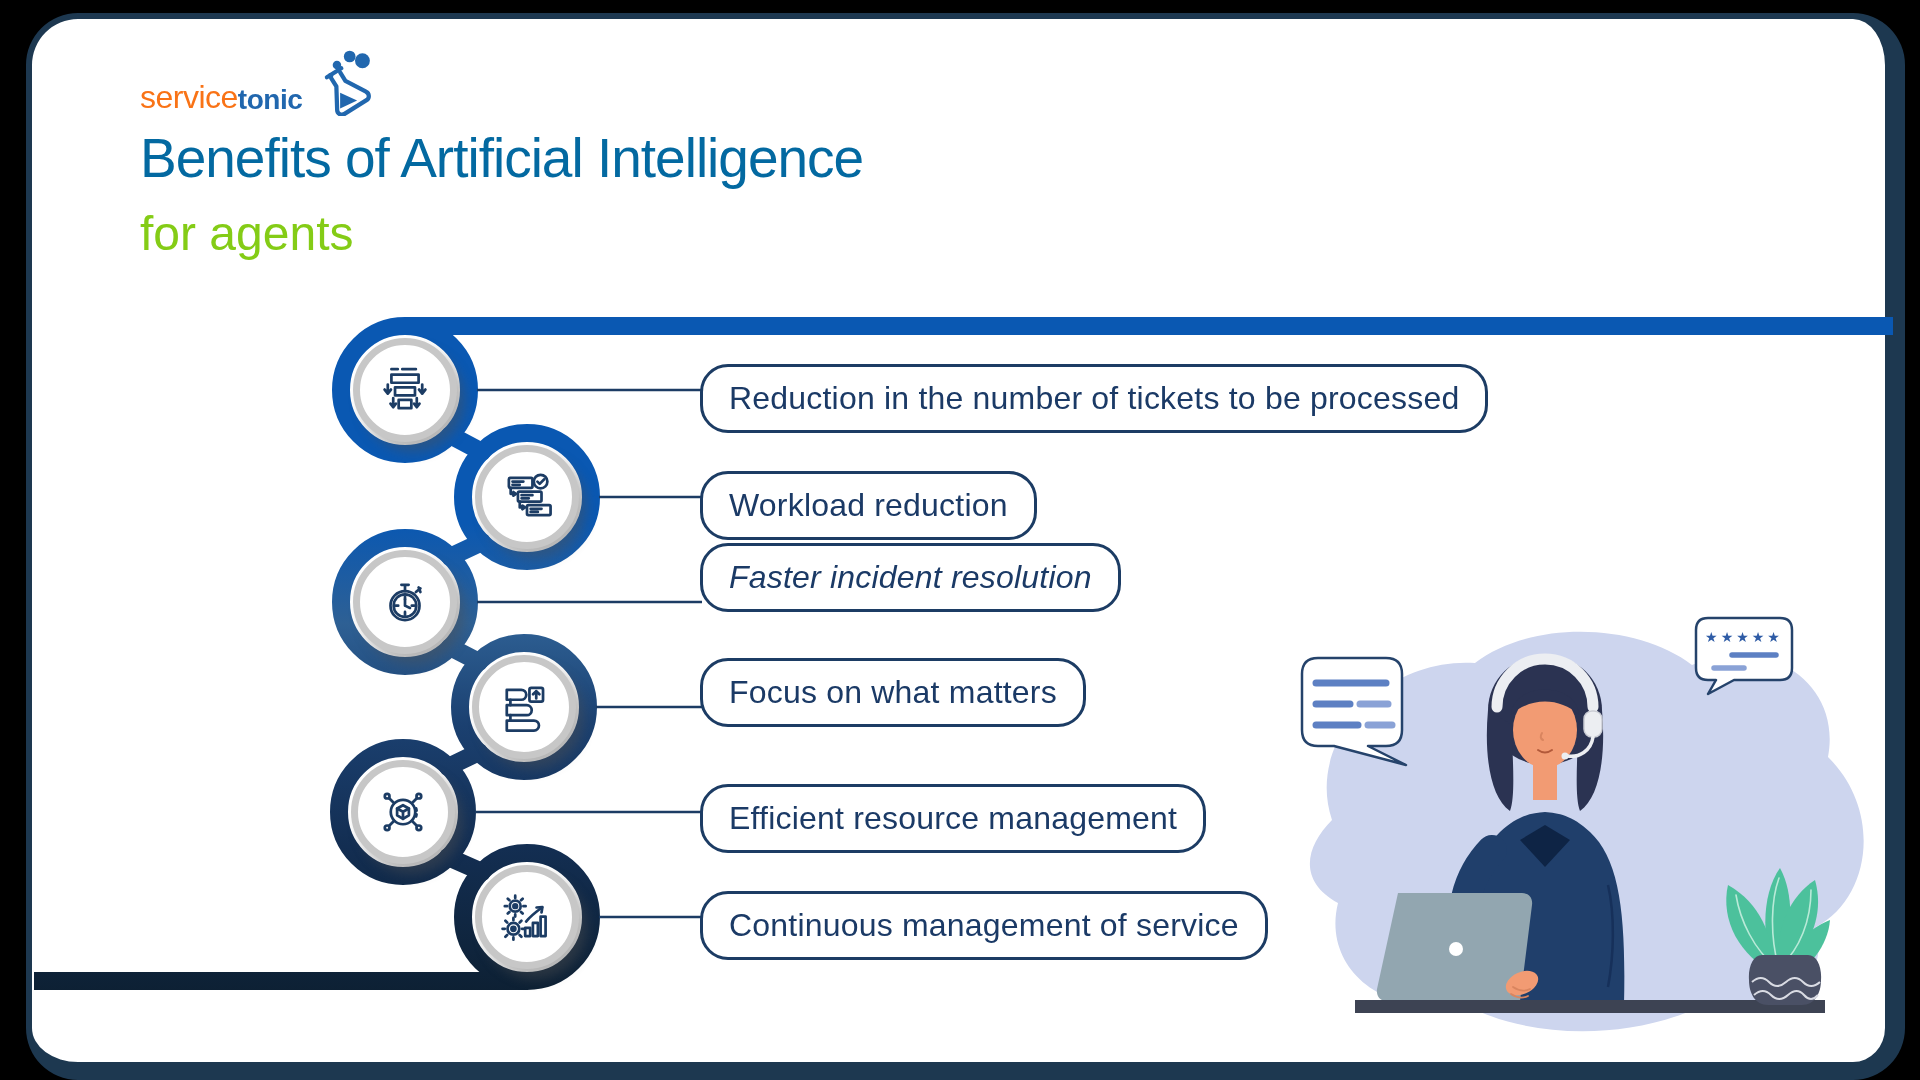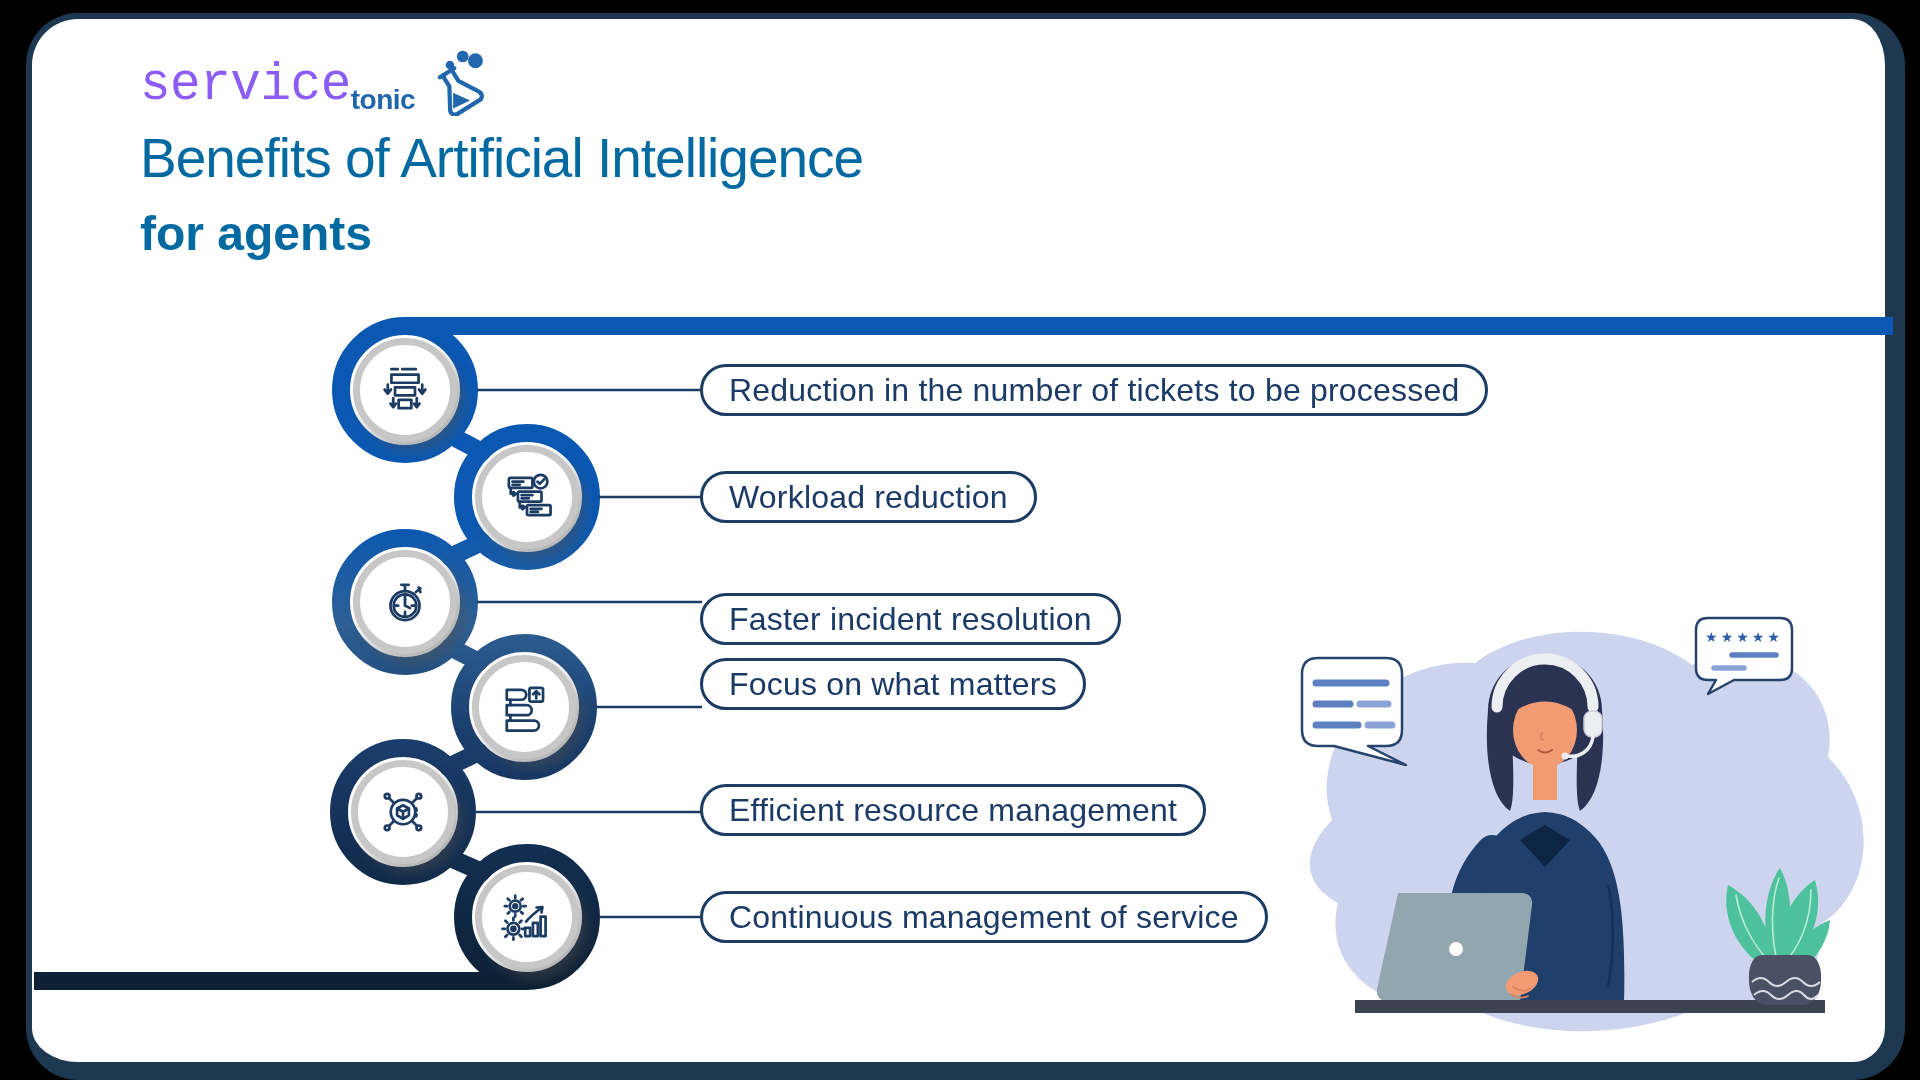--- a/index.html
+++ b/index.html
@@ -9,53 +9,53 @@
   }
   .card{
     position:absolute;left:26px;top:13px;width:1879px;height:1067px;
     box-sizing:border-box;background:#fff;
     border:6px solid #1d3850;border-right-width:20px;border-bottom-width:18px;
     border-radius:52px;
   }
   .logo{
     position:absolute;left:140px;top:48px;display:flex;align-items:flex-end;z-index:6;
   }
-  .logo .gray{font-size:51px;color:#8b5cf6;letter-spacing:-0.5px;line-height:1.15;font-family:Liberation Mono, monospace;}
+  .logo .gray{font-size:32px;color:#f97316;letter-spacing:-0.5px;line-height:1.15;}
   .logo .blue{font-size:28px;color:#2167ae;font-weight:bold;letter-spacing:-0.5px;line-height:1.15;}
   .logo svg{margin-left:2px;margin-bottom:0px;}
   .title{
     position:absolute;left:140px;top:126px;font-size:55px;color:#0369a1;
     letter-spacing:-1px;z-index:6;white-space:nowrap;
   }
   .subtitle{
-    position:absolute;left:140px;top:206px;font-size:48px;color:#0369a1;
-    font-weight:bold;z-index:6;white-space:nowrap;
+    position:absolute;left:140px;top:206px;font-size:48px;color:#84cc16;
+    font-weight:normal;z-index:6;white-space:nowrap;
   }
   .snake{position:absolute;left:0;top:0;z-index:3;}
   .badge{
     position:absolute;width:90px;height:90px;background:#fff;
     border:7px solid #c7c7c7;border-radius:50%;
     box-shadow:8px 10px 12px rgba(80,80,80,.42);
     display:flex;align-items:center;justify-content:center;z-index:5;
   }
   .badge.c1{left:353px;top:338px;}
   .badge.c2{left:475px;top:445px;}
   .badge.c3{left:353px;top:550px;}
   .badge.c4{left:472px;top:655px;}
   .badge.c5{left:351px;top:760px;}
   .badge.c6{left:475px;top:865px;}
   .pill{
-    position:absolute;left:700px;height:52px;box-sizing:border-box;
+    position:absolute;left:700px;height:69px;box-sizing:border-box;
     border:3px solid #1c3c64;border-radius:28px;background:#fff;
     display:inline-flex;align-items:center;padding:0 26px;
     font-size:32px;color:#1b3a66;white-space:nowrap;z-index:4;letter-spacing:0.2px;
   }
   .pill.p1{top:364px;}
   .pill.p2{top:471px;}
-  .pill.p3{top:593px;}
+  .pill.p3{top:543px;font-style:italic;}
   .pill.p4{top:658px;}
   .pill.p5{top:784px;}
   .pill.p6{top:891px;}
   .illus{position:absolute;left:1270px;top:585px;z-index:2;}
 </style>
 </head>
 <body>
 
 <div class="card"></div>
 

